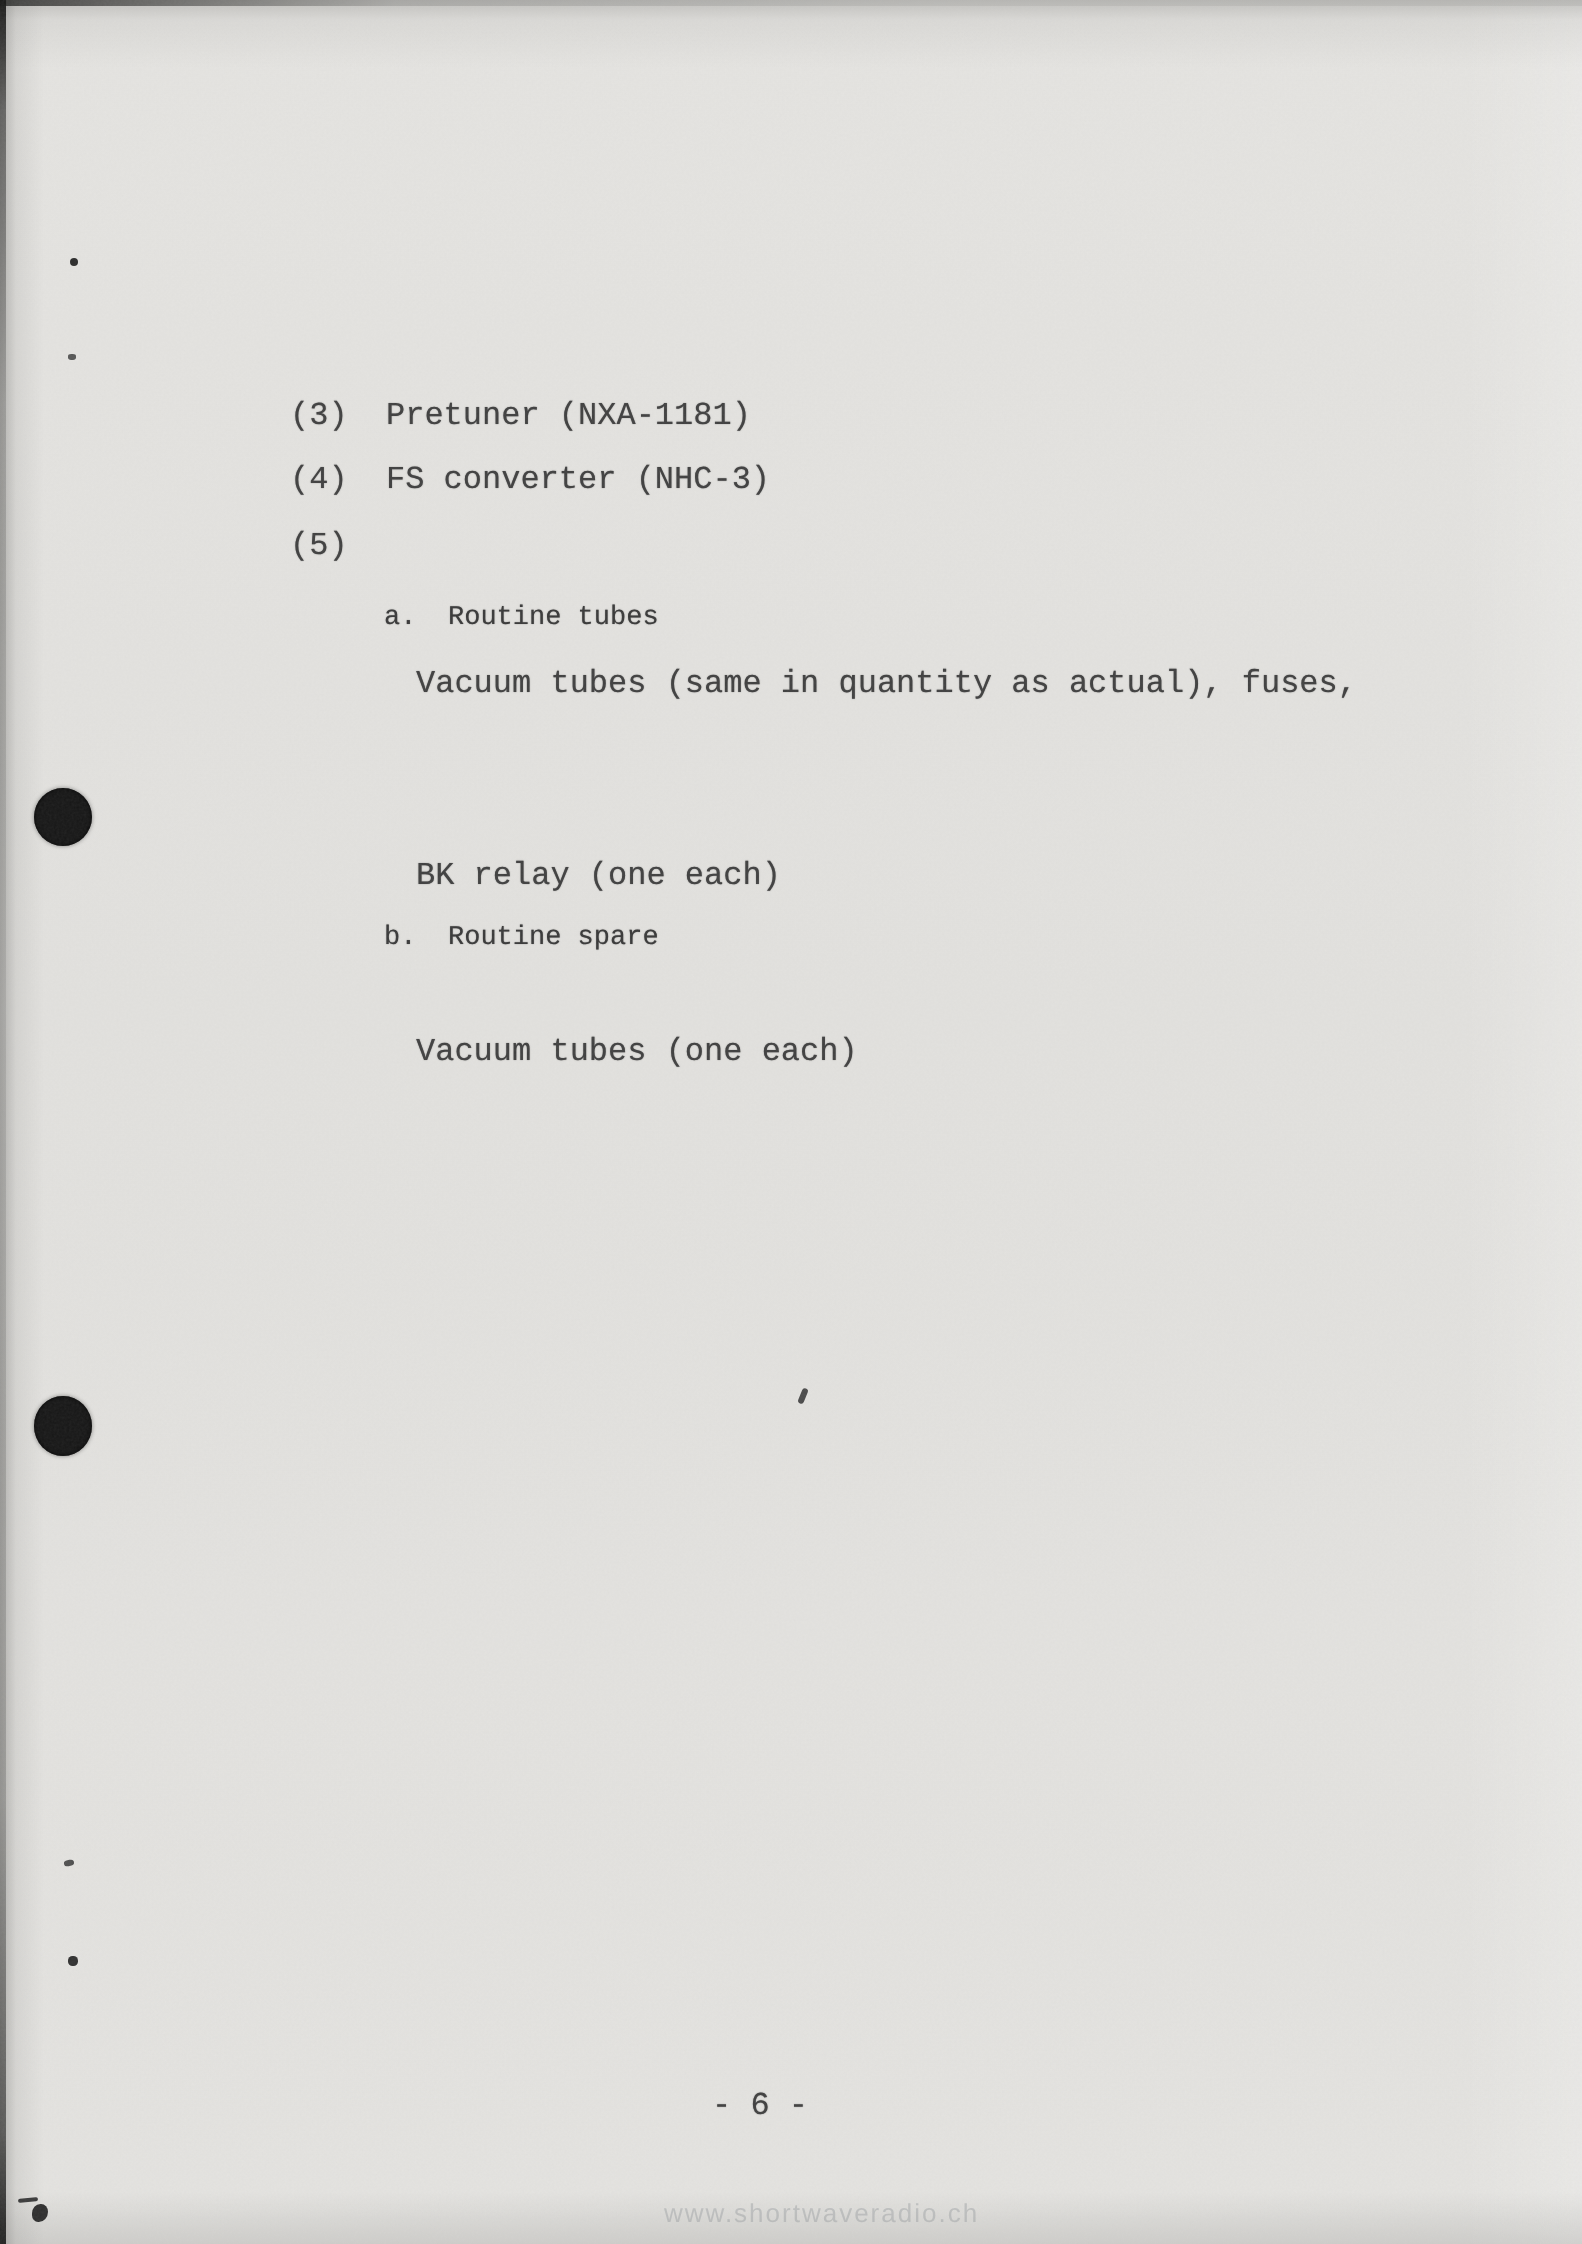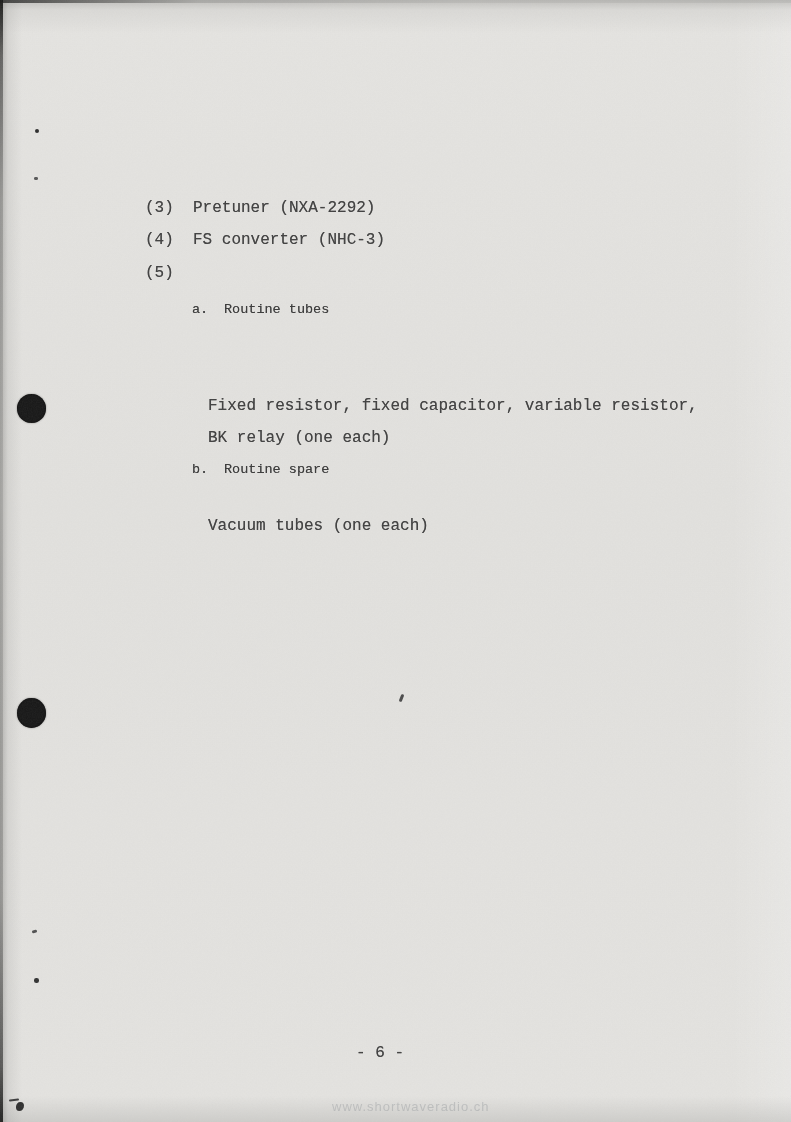--- a/index.html
+++ b/index.html
@@ -80,31 +80,31 @@
 
   <div class="speck sp1"></div>
   <div class="speck sp2"></div>
   <div class="speck sp3"></div>
   <div class="speck sp4"></div>
   <div class="speck sp5"></div>
   <div class="speck sp6"></div>
   <div class="speck sp7"></div>
 
   <div class="t" style="left:145px;top:200px">(3)</div>
-  <div class="t" style="left:193px;top:200px">Pretuner (NXA-2292)</div>
+  <div class="t" style="left:193px;top:200px">Pretuner (NXA-1181)</div>
 
   <div class="t" style="left:145px;top:232px">(4)</div>
   <div class="t" style="left:193px;top:232px">FS converter (NHC-3)</div>
 
   <div class="t" style="left:145px;top:265px">(5)</div>
 
   <div class="t small" style="left:192px;top:303px">a.</div>
   <div class="t small" style="left:224px;top:303px">Routine tubes</div>
 
-  <div class="t" style="left:208px;top:398px">Fixed resistor, fixed capacitor, variable resistor,</div>
+  <div class="t" style="left:208px;top:334px">Vacuum tubes (same in quantity as actual), fuses,</div>
   <div class="t" style="left:208px;top:430px">BK relay (one each)</div>
 
   <div class="t small" style="left:192px;top:463px">b.</div>
   <div class="t small" style="left:224px;top:463px">Routine spare</div>
 
   <div class="t" style="left:208px;top:518px">Vacuum tubes (one each)</div>
 
   <div class="t" style="left:356px;top:1045px">- 6 -</div>
 
   <div class="watermark">www.shortwaveradio.ch</div>

